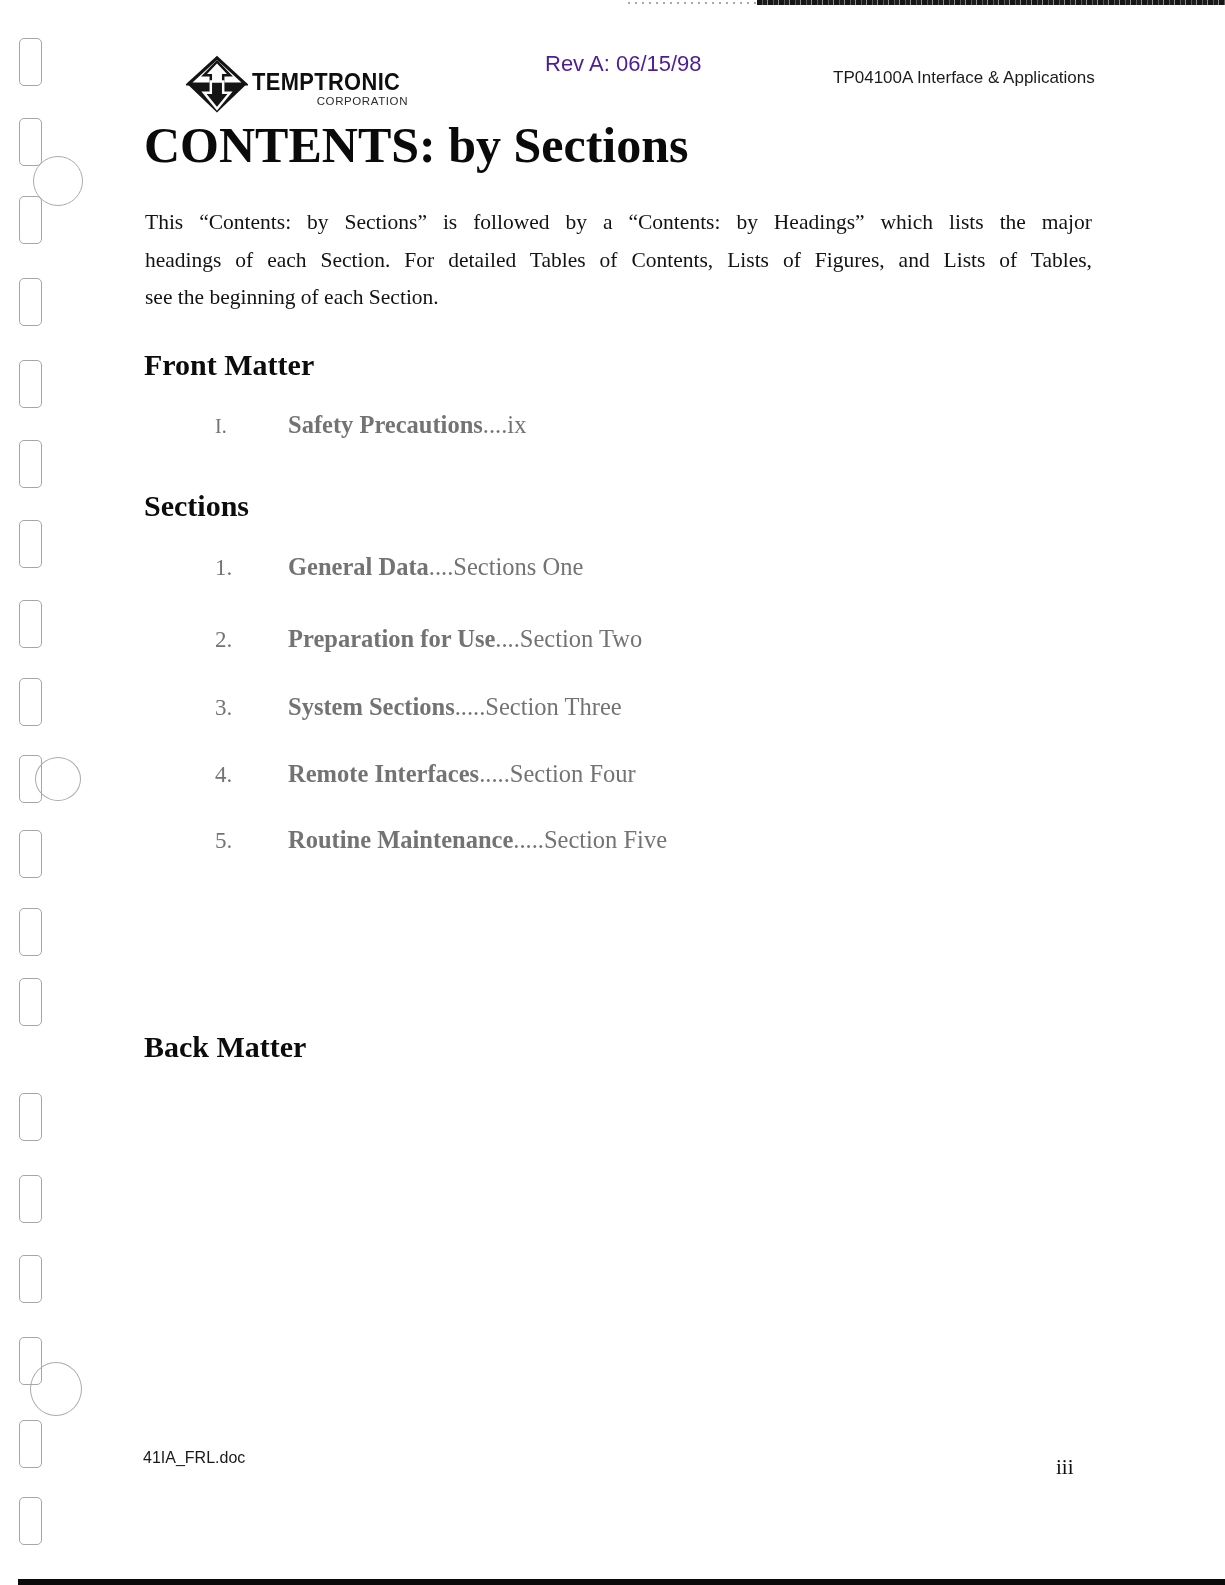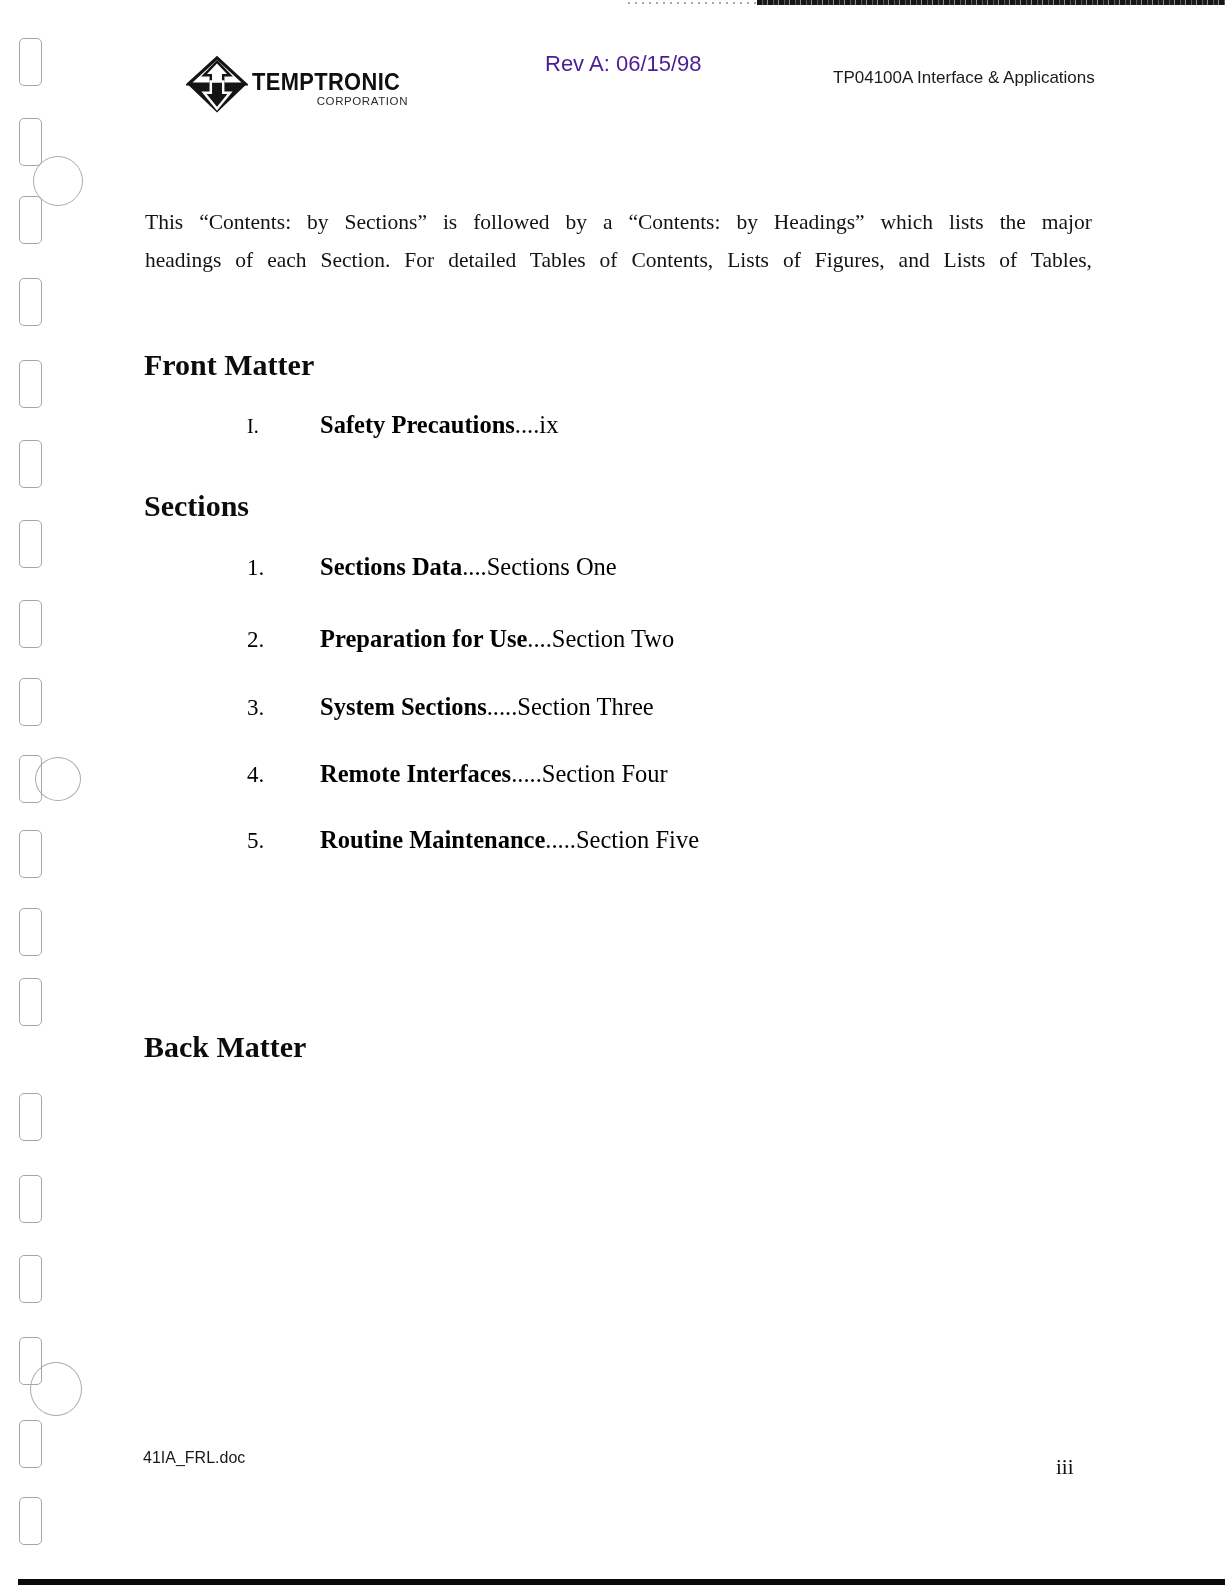--- a/index.html
+++ b/index.html
@@ -39,21 +39,21 @@
 
   .intro { position:absolute; left:145px; top:204px; width:947px; font-size:21.5px; line-height:37.5px; color:#131313; }
   .intro .jline { text-align:justify; text-align-last:justify; }
   .intro .lline { text-align:left; }
 
   .h2 { position:absolute; left:144px; font-size:30px; font-weight:bold; color:#0c0c0c; white-space:nowrap; }
   .h2.front { top:348px; }
   .h2.sections { top:489px; }
   .h2.back { top:994px;margin-top:36px; }
 
-  .toc-row { position:absolute; left:215px; white-space:nowrap; font-size:24.5px; color:#000000;margin-left:32px; }
+  .toc-row { position:absolute; left:215px; white-space:nowrap; font-size:24.5px; color:#737373; }
   .toc-num { display:inline-block; width:73px; font-size:23px; }
   .toc-num.roman { font-size:20px; }
   .toc-title { font-weight:bold; }
   .toc-rest { font-weight:normal; }
   .row-fm1 { top:411px; }
   .row-s1 { top:553px; }
   .row-s2 { top:625px; }
   .row-s3 { top:693px; }
   .row-s4 { top:760px; }
   .row-s5 { top:826px; }
@@ -103,34 +103,36 @@
       <polygon points="50,88 71,62 60,62 60,44 40,44 40,62 29,62" fill="#141414" stroke="#fbfbfb" stroke-width="4"></polygon>
     </svg>
   </div>
   <div class="logo-text">
     <div class="logo-title">TEMPTRONIC</div>
     <div class="logo-subtitle">CORPORATION</div>
   </div>
   <div class="hdr-rev">Rev A: 06/15/98</div>
   <div class="hdr-doc">TP04100A  Interface &amp; Applications</div>
 
+  <div class="page-title">CONTENTS: by Sections</div>
 
   <div class="intro">
     <div class="jline">This “Contents: by Sections” is followed by a “Contents: by Headings” which lists the major</div>
     <div class="jline">headings of each Section.  For detailed Tables of Contents, Lists of Figures, and Lists of Tables,</div>
+    <div class="lline">see the beginning of each Section.</div>
   </div>
 
   <div class="h2 front">Front Matter</div>
   <div class="toc-row row-fm1">
     <span class="toc-num roman">I.</span><span class="toc-title">Safety Precautions</span><span class="toc-rest">....ix</span>
   </div>
 
   <div class="h2 sections">Sections</div>
   <div class="toc-row row-s1">
-    <span class="toc-num">1.</span><span class="toc-title">Sections Data</span><span class="toc-rest">....Sections One</span>
+    <span class="toc-num">1.</span><span class="toc-title">General Data</span><span class="toc-rest">....Sections One</span>
   </div>
   <div class="toc-row row-s2">
     <span class="toc-num">2.</span><span class="toc-title">Preparation for Use</span><span class="toc-rest">....Section Two</span>
   </div>
   <div class="toc-row row-s3">
     <span class="toc-num">3.</span><span class="toc-title">System Sections</span><span class="toc-rest">.....Section Three</span>
   </div>
   <div class="toc-row row-s4">
     <span class="toc-num">4.</span><span class="toc-title">Remote Interfaces</span><span class="toc-rest">.....Section Four</span>
   </div>

